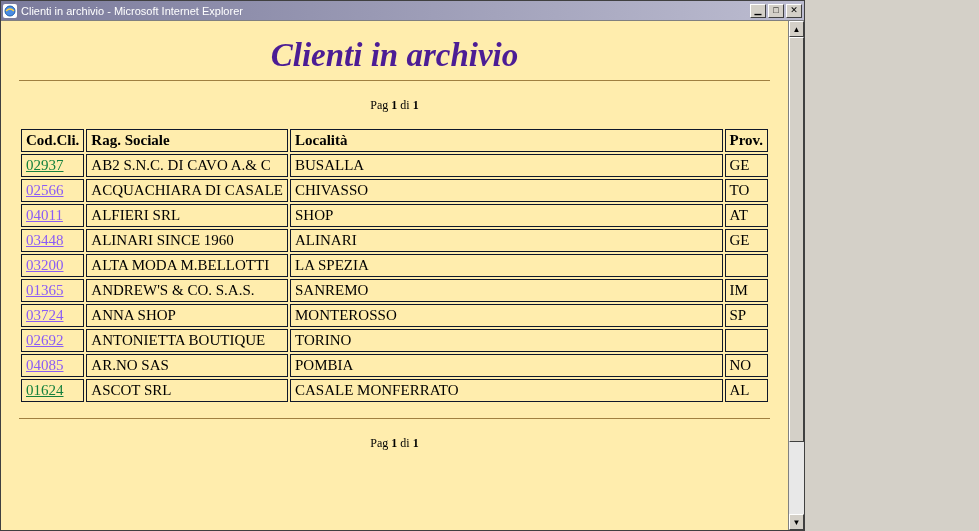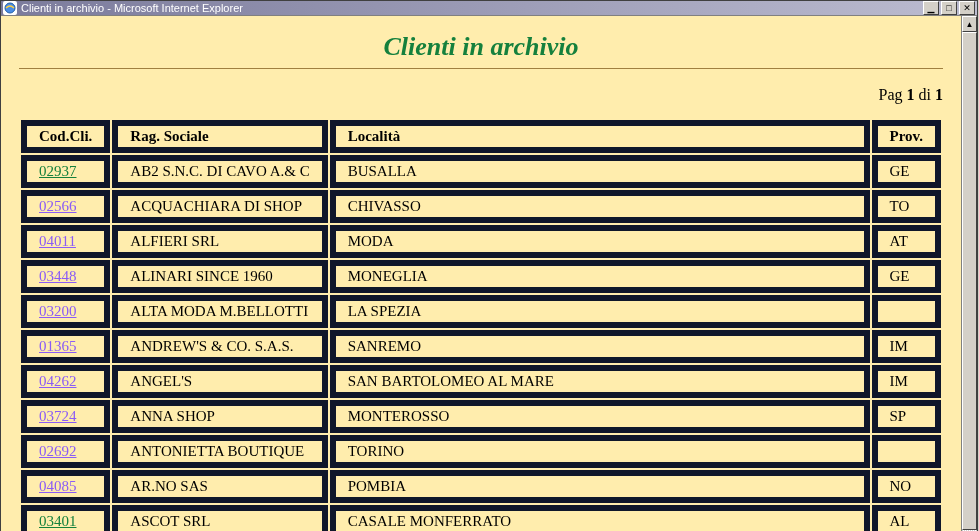--- a/index.html
+++ b/index.html
@@ -1,20 +1,20 @@
 <!DOCTYPE html>
 <html><head>
 <meta charset="utf-8">
 <style>
   * { box-sizing: border-box; }
   html, body { margin: 0; padding: 0; height: 100%; font-family: "Times New Roman", serif; }
   body { background: #d4d0c8; overflow: hidden; }
 
   .window {
-    width: 978px;
+    width: 805px;
     height: 531px;
     background: #d4d0c8;
     border: 1px solid #404040;
     display: flex;
     flex-direction: column;
     position: relative;
   }
 
   .titlebar {
     height: 19px;
@@ -105,47 +105,47 @@
   .page {
     background: #ffedad;
     padding: 10px 18px 30px 18px;
     min-height: 100%;
   }
 
   h2.page-title {
     text-align: center;
     font-style: italic;
     font-weight: bold;
-    font-size: 26px;
+    font-size: 33px;
     margin: 6px 0 6px 0;
-    color: #15803d;
+    color: #4c1d95;
   }
   hr.sep {
     border: none;
     border-top: 1px solid #a08040;
     margin: 6px 0 14px 0;
   }
 
   .pager {
-    text-align: right;
-    font-size: 16px;
+    text-align: center;
+    font-size: 12px;
     margin: 17px 0 14px 0;
   }
   .pager b { font-weight: bold; }
 
   table.data {
     width: 100%;
     border-collapse: separate;
     border-spacing: 2px;
     font-size: 15px;
   }
   table.data th, table.data td {
     text-align: left;
-    padding: 2px 12px;
-    border: 6px solid #0f172a;
+    padding: 2px 4px;
+    border: 1px solid #0f172a;
     background: #ffedad;
     vertical-align: middle;
     white-space: nowrap;
   }
   table.data th {
     font-weight: bold;
   }
   table.data .col-cod { width: 58px; }
   table.data .col-rag { width: 200px; }
   table.data .col-prov { width: 42px; }
@@ -207,74 +207,68 @@
           </thead>
           <tbody id="table-body">
               <tr>
                 <td class="col-cod"><a href="#" class="cod-link visited">02937</a></td>
                 <td class="col-rag">AB2 S.N.C. DI CAVO A.&amp; C</td>
                 <td>BUSALLA</td>
                 <td class="col-prov">GE</td>
               </tr>
               <tr>
                 <td class="col-cod"><a href="#" class="cod-link">02566</a></td>
-                <td class="col-rag">ACQUACHIARA DI SHOP</td>
+                <td class="col-rag">ACQUACHIARA DI CASALE</td>
                 <td>CHIVASSO</td>
                 <td class="col-prov">TO</td>
               </tr>
               <tr>
                 <td class="col-cod"><a href="#" class="cod-link">04011</a></td>
                 <td class="col-rag">ALFIERI SRL</td>
-                <td>MODA</td>
+                <td>SHOP</td>
                 <td class="col-prov">AT</td>
               </tr>
               <tr>
                 <td class="col-cod"><a href="#" class="cod-link">03448</a></td>
                 <td class="col-rag">ALINARI SINCE 1960</td>
-                <td>MONEGLIA</td>
+                <td>ALINARI</td>
                 <td class="col-prov">GE</td>
               </tr>
               <tr>
                 <td class="col-cod"><a href="#" class="cod-link">03200</a></td>
                 <td class="col-rag">ALTA MODA M.BELLOTTI</td>
                 <td>LA SPEZIA</td>
                 <td class="col-prov"></td>
               </tr>
               <tr>
                 <td class="col-cod"><a href="#" class="cod-link">01365</a></td>
                 <td class="col-rag">ANDREW'S &amp; CO. S.A.S.</td>
                 <td>SANREMO</td>
                 <td class="col-prov">IM</td>
               </tr>
               <tr>
-                <td class="col-cod"><a href="#" class="cod-link">04262</a></td>
-                <td class="col-rag">ANGEL'S</td>
-                <td>SAN BARTOLOMEO AL MARE</td>
-                <td class="col-prov">IM</td>
-              </tr>
-              <tr>
                 <td class="col-cod"><a href="#" class="cod-link">03724</a></td>
                 <td class="col-rag">ANNA SHOP</td>
                 <td>MONTEROSSO</td>
                 <td class="col-prov">SP</td>
               </tr>
               <tr>
                 <td class="col-cod"><a href="#" class="cod-link">02692</a></td>
                 <td class="col-rag">ANTONIETTA BOUTIQUE</td>
                 <td>TORINO</td>
                 <td class="col-prov"></td>
               </tr>
               <tr>
                 <td class="col-cod"><a href="#" class="cod-link">04085</a></td>
                 <td class="col-rag">AR.NO SAS</td>
                 <td>POMBIA</td>
                 <td class="col-prov">NO</td>
               </tr>
               <tr>
-                <td class="col-cod"><a href="#" class="cod-link visited">03401</a></td>
+                <td class="col-cod"><a href="#" class="cod-link visited">01624</a></td>
                 <td class="col-rag">ASCOT SRL</td>
                 <td>CASALE MONFERRATO</td>
                 <td class="col-prov">AL</td>
               </tr>
             </tbody>
         </table>
 
         <hr class="sep" style="margin-top:14px;">
 
         <div class="pager">

